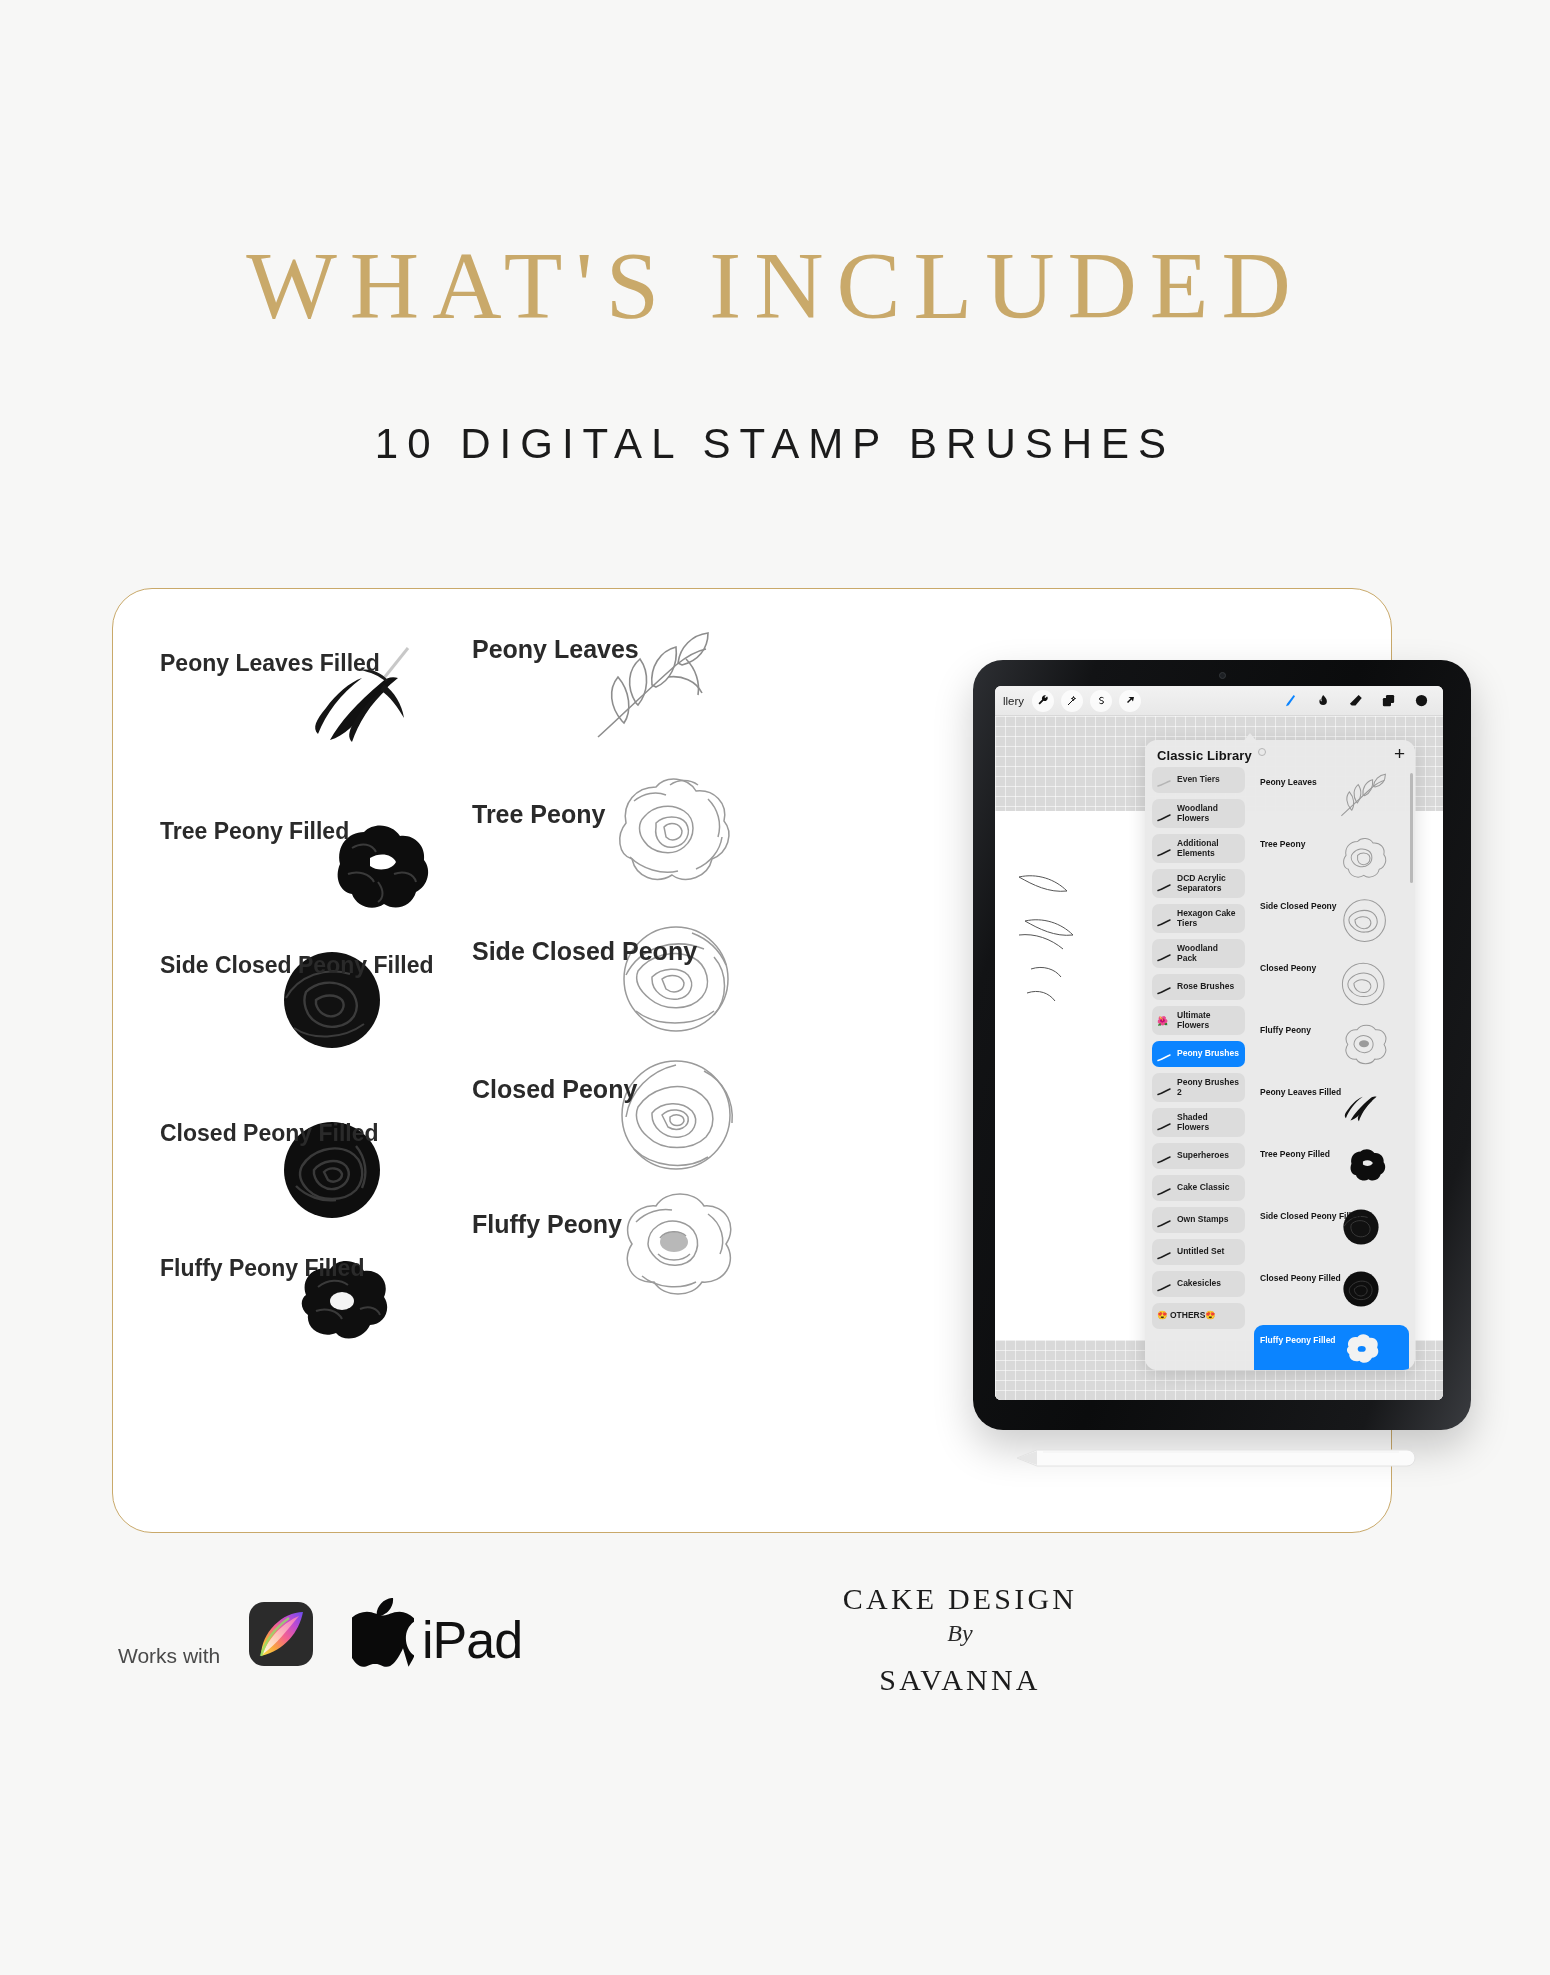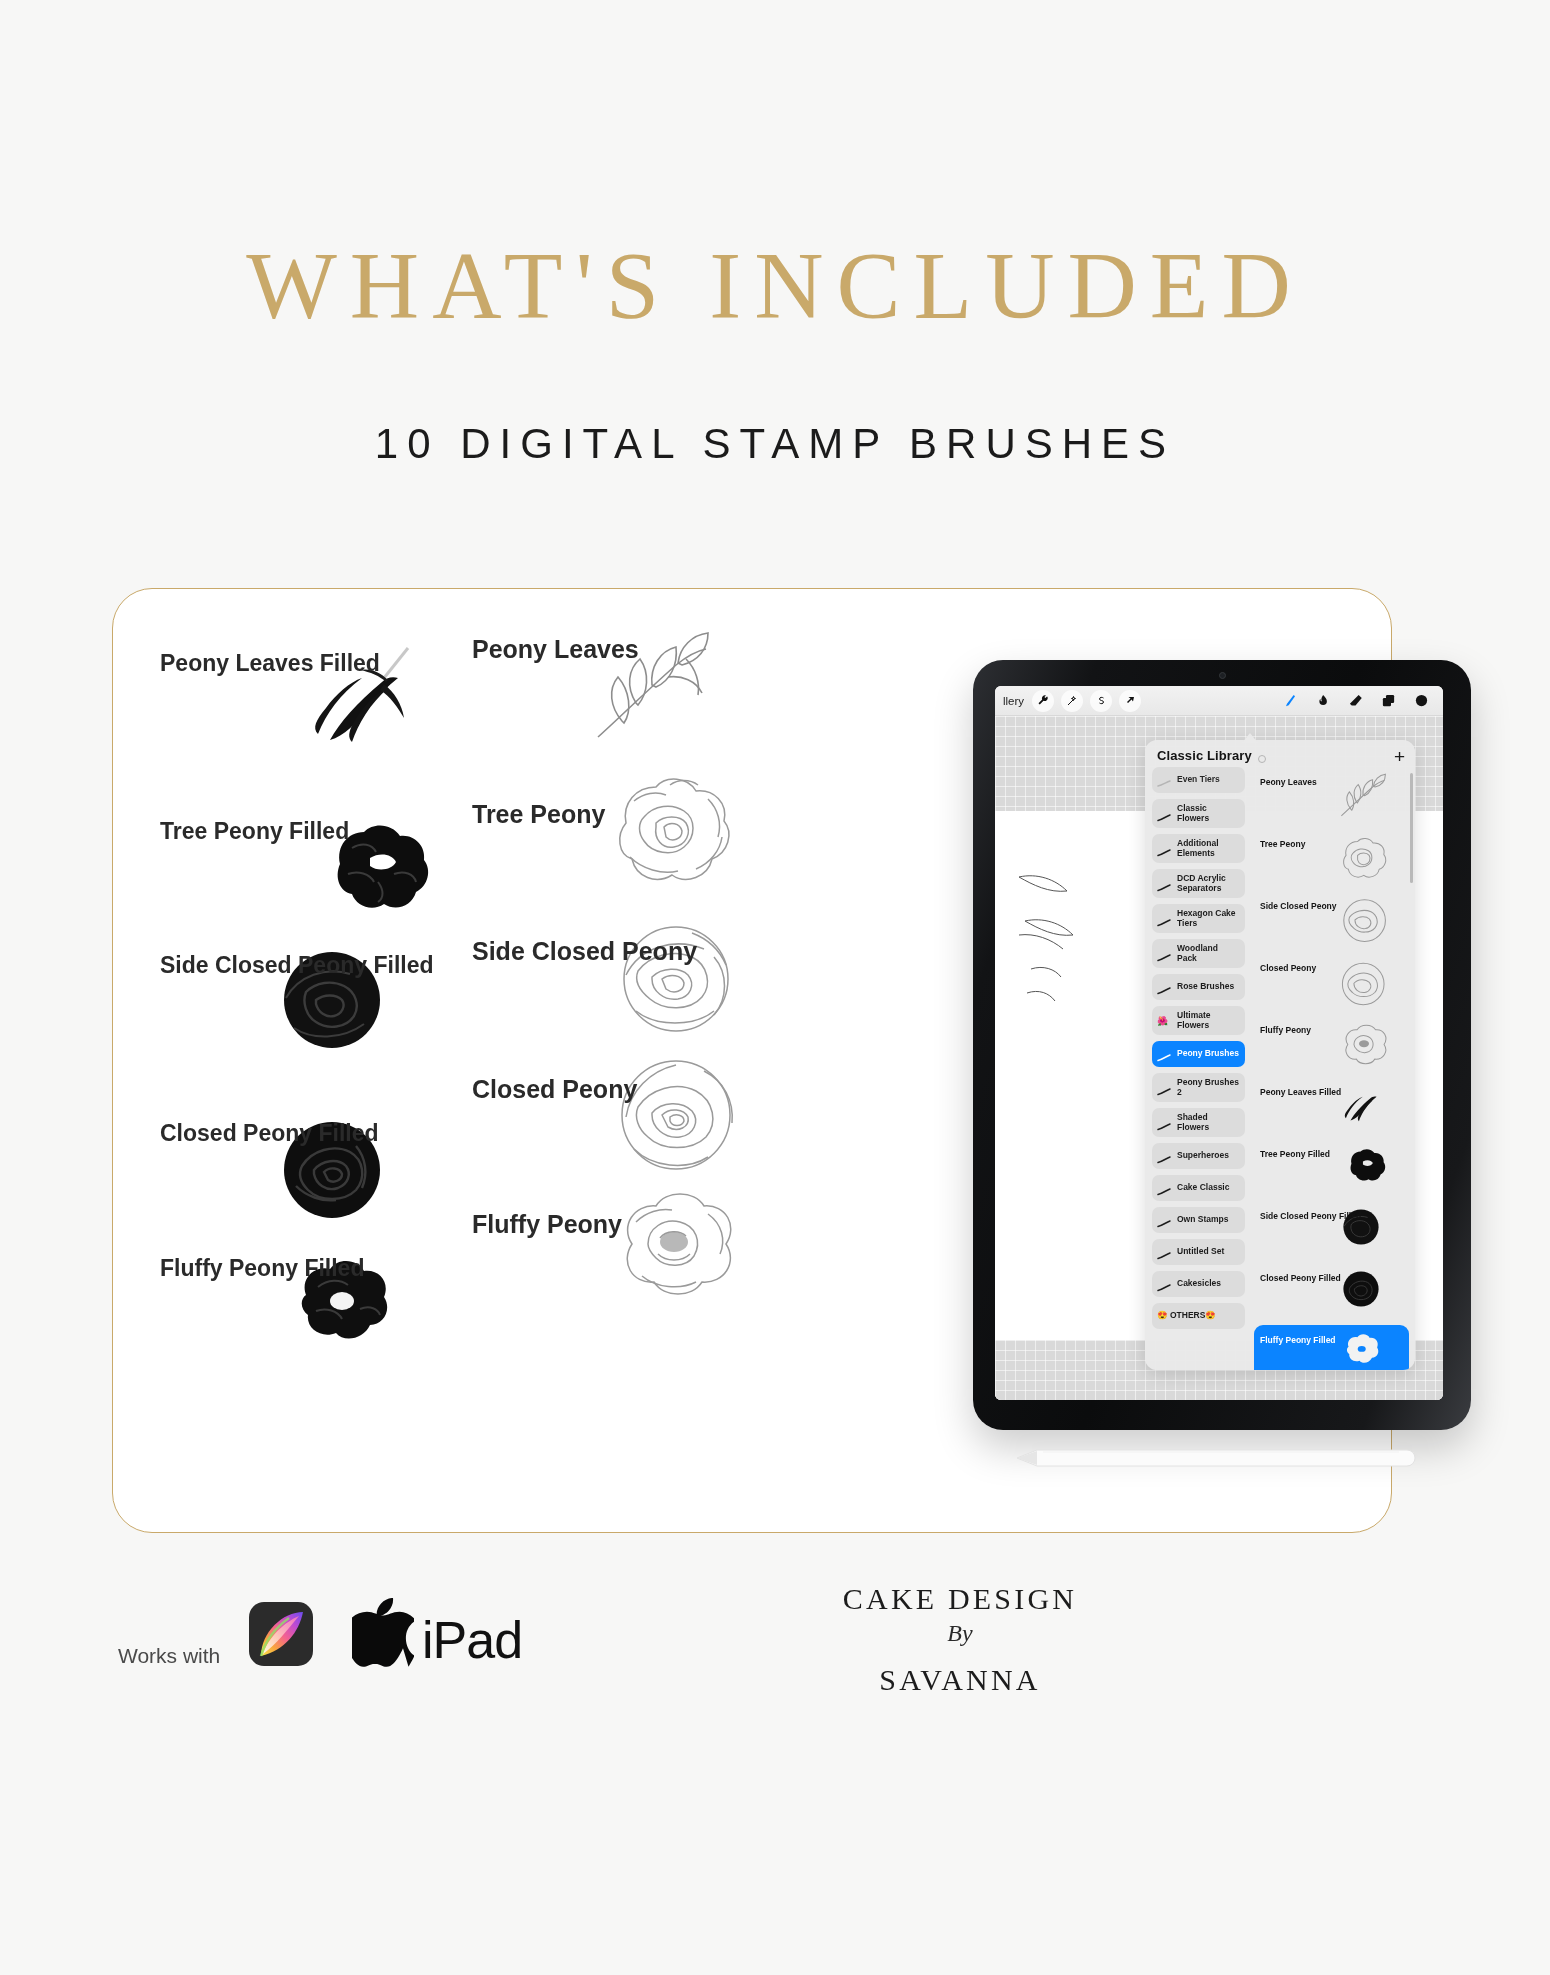--- a/index.html
+++ b/index.html
@@ -122,21 +122,21 @@
     box-shadow: 0 4px 18px rgba(0,0,0,0.14);
     overflow: hidden;
   }
   .bp-arrow {
     position:absolute; left: 247px; top: 17px; width: 16px; height: 10px;
     background: rgba(233,233,233,0.97);
     clip-path: polygon(50% 0, 100% 100%, 0 100%);
     z-index: 4;
   }
   .bp-head {
-    display:flex; align-items:flex-end; padding: 8px 10px 4px 12px;
+    display:flex; align-items:flex-start; padding: 8px 10px 4px 12px;
   }
   .bp-title { font-size: 13px; font-weight: bold; color:#131313; letter-spacing:0.1px;}
   .bp-dot { width:8px;height:8px;border-radius:50%;border:1.3px solid #b4b4b4; margin-left:6px;}
   .bp-plus { margin-left:auto; font-size:19px; color:#1a1a1a; line-height:12px; font-weight:300;}
   .bp-body { display:flex; height: 596px; }
   .bp-sets { width: 105px; padding: 0 5px 0 7px; overflow:hidden;}
   .set-item {
     display:flex; align-items:center; gap:6px;
     background:#dcdcdc; border-radius:7px;
     padding:5px 5px; margin-bottom:6px; min-height:26px;
@@ -468,21 +468,21 @@
                 <div class="set-item first">
                   <span class="set-icon"><svg width="14" height="10" viewBox="0 0 28 16">
                         <path d="M2 12 C10 10 18 5 26 2" stroke="#b3b3b3" stroke-width="3" fill="none" stroke-linecap="round"></path>
                       </svg></span>
                   <span class="set-label">Even Tiers</span>
                 </div>
                 <div class="set-item">
                   <span class="set-icon"><svg width="14" height="10" viewBox="0 0 28 16">
                         <path d="M2 13 C10 11 18 5 26 2" stroke="#1d1d1d" stroke-width="3" fill="none" stroke-linecap="round"></path>
                       </svg></span>
-                  <span class="set-label">Classic Flowers</span>
+                  <span class="set-label">Woodland Flowers</span>
                 </div>
                 <div class="set-item">
                   <span class="set-icon"><svg width="14" height="10" viewBox="0 0 28 16">
                         <path d="M2 13 C10 11 18 5 26 2" stroke="#1d1d1d" stroke-width="3" fill="none" stroke-linecap="round"></path>
                       </svg></span>
                   <span class="set-label">Additional Elements</span>
                 </div>
                 <div class="set-item">
                   <span class="set-icon"><svg width="14" height="10" viewBox="0 0 28 16">
                         <path d="M2 13 C10 11 18 5 26 2" stroke="#1d1d1d" stroke-width="3" fill="none" stroke-linecap="round"></path>

